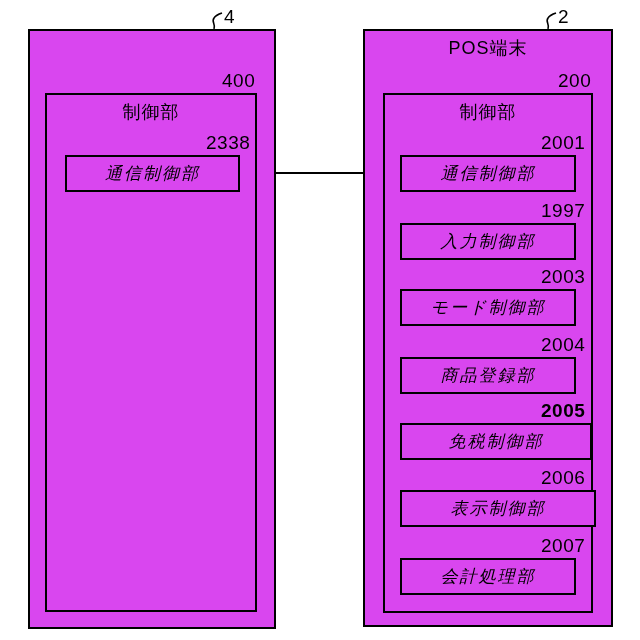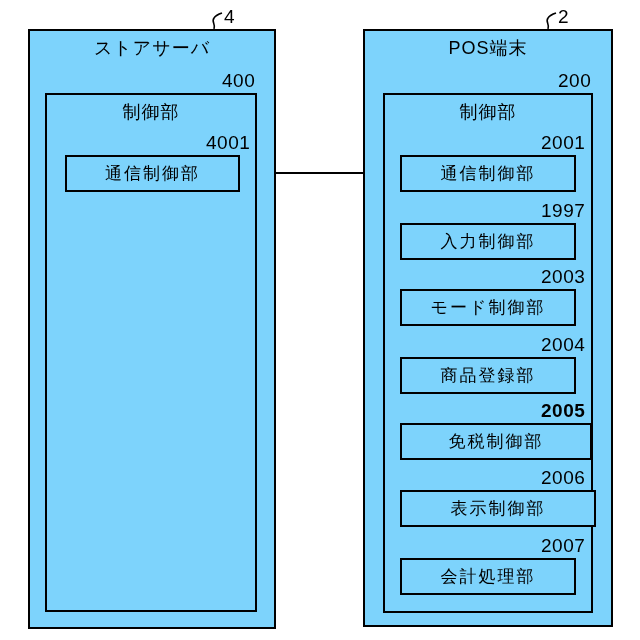--- a/index.html
+++ b/index.html
@@ -1,21 +1,21 @@
 <!DOCTYPE html>
 <html><head>
 <meta charset="utf-8">
 <style>
   html,body{margin:0;padding:0;background:#ffffff;}
   .canvas{
     position:relative;width:640px;height:640px;background:#ffffff;
     font-family:"Liberation Sans","DejaVu Sans",sans-serif;color:#000;
     overflow:hidden;
   }
-  .box{position:absolute;border:2px solid #000;background:#7dd3fc;box-sizing:border-box;}
+  .box{position:absolute;border:2px solid #000;background:#d946ef;box-sizing:border-box;font-style:italic;}
   .module{display:flex;align-items:center;justify-content:center;
           font-size:17px;letter-spacing:2px;white-space:nowrap;}
   .block-title{position:absolute;text-align:center;font-size:18px;letter-spacing:1px;}
   .ref-label{position:absolute;font-size:19px;line-height:20px;letter-spacing:0.5px;}
   .overlay{position:absolute;left:0;top:0;width:640px;height:640px;pointer-events:none;}
   .overlay path{fill:none;stroke:#000;stroke-width:1.6;}
   .overlay line{stroke:#000;stroke-width:2;}
   .overlay polygon{fill:#000;stroke:none;}
 </style>
 </head>
@@ -39,29 +39,28 @@
     <path d="M531,558 c2,-5 -3,-7 0,-11 c2,-3 5,-4 8,-5"></path>
 
     <g>
       <line x1="246" y1="173" x2="394" y2="173"></line>
       <polygon points="242,173 256,167.5 256,178.5"></polygon>
       <polygon points="398,173 384,167.5 384,178.5"></polygon>
     </g>
   </svg>
 
   <div class="box" style="left:28px;top:29px;width:248px;height:600px;"></div>
-  <div class="block-title" style="left:28px;top:36px;width:248px;">ストアサーバ</div>
   <div class="ref-label" style="left:224px;top:7px;">4</div>
 
   <div class="box" style="left:45px;top:93px;width:212px;height:519px;"></div>
   <div class="block-title" style="left:45px;top:100px;width:212px;">制御部</div>
   <div class="ref-label" style="left:222px;top:71px;">400</div>
 
   <div class="box module" style="left:65px;top:155px;width:175px;height:37px;">通信制御部</div>
-  <div class="ref-label" style="left:206px;top:133px;">4001</div>
+  <div class="ref-label" style="left:206px;top:133px;">2338</div>
 
   <div class="box" style="left:363px;top:29px;width:250px;height:598px;"></div>
   <div class="block-title" style="left:363px;top:36px;width:250px;">POS端末</div>
   <div class="ref-label" style="left:558px;top:7px;">2</div>
 
   <div class="box" style="left:383px;top:93px;width:210px;height:520px;"></div>
   <div class="block-title" style="left:383px;top:100px;width:210px;">制御部</div>
   <div class="ref-label" style="left:558px;top:71px;">200</div>
 
   <div class="box module" style="left:400px;top:155px;width:176px;height:37px;">通信制御部</div>

